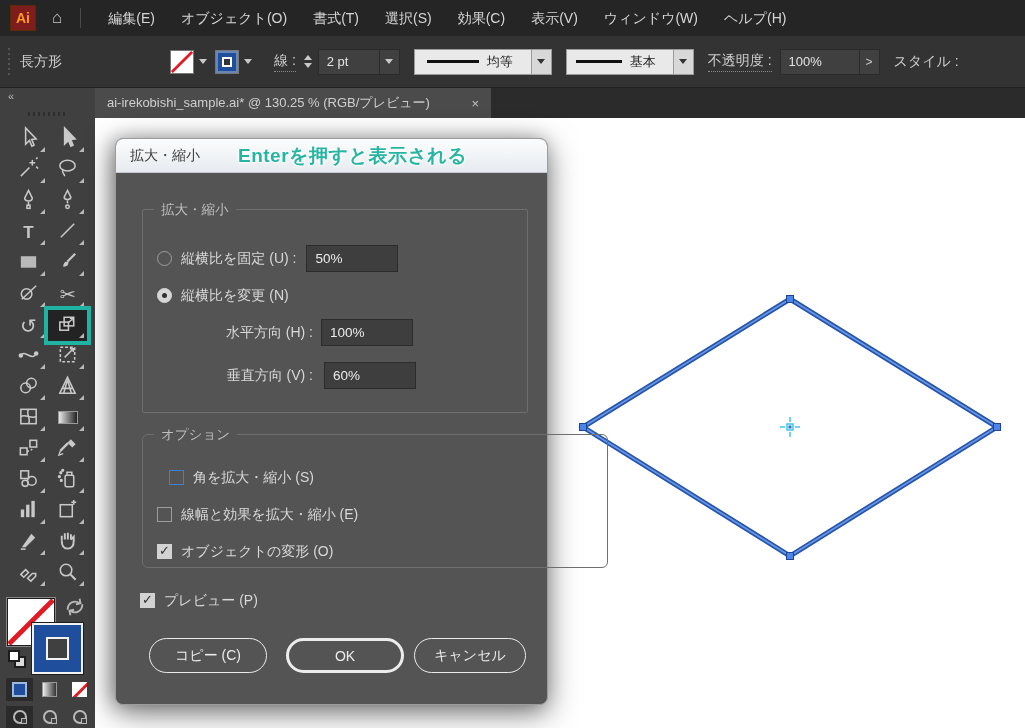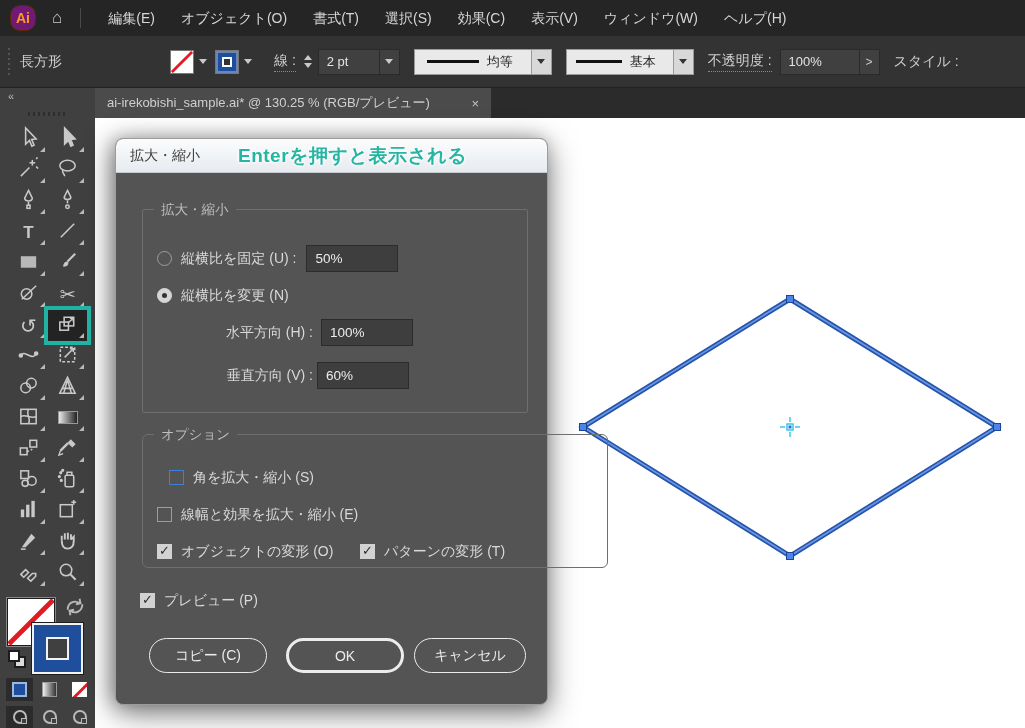--- a/index.html
+++ b/index.html
@@ -3,22 +3,22 @@
 <meta charset="utf-8">
 <style>
   * { margin:0; padding:0; box-sizing:border-box; }
   html,body { width:1025px; height:728px; overflow:hidden;
     font-family:"Liberation Sans","DejaVu Sans",sans-serif; background:#2a2a2a; }
   #app { position:relative; width:1025px; height:728px; }
 
   
   .menu-bar { position:absolute; left:0; top:0; width:1025px; height:36px;
     background:#252525; display:flex; align-items:center; }
-  .ai-logo { width:26px; height:26px; margin-left:10px; border-radius:10px;
-    background:#701a75; color:#ff9a1e; font-weight:bold; font-size:14px;
+  .ai-logo { width:26px; height:26px; margin-left:10px; border-radius:0;
+    background:#7f1d1d; color:#ff9a1e; font-weight:bold; font-size:14px;
     display:flex; align-items:center; justify-content:center; border:1px solid #5a2a00; }
   .home-ic { margin-left:16px; color:#c8c8c8; font-size:17px; }
   .menu-sep { width:1px; height:20px; background:#4a4a4a; margin:0 14px 0 18px; }
   .menu-item { color:#d6d6d6; font-size:14px; padding:0 13px; line-height:36px; cursor:default; }
 
   
   .options-bar { position:absolute; left:0; top:36px; width:1025px; height:52px;
     background:#333333; display:flex; align-items:center; border-bottom:1px solid #222; }
   .grip-v { width:2px; height:28px; margin-left:8px;
     background:repeating-linear-gradient(180deg,#555 0 2px,transparent 2px 5px); }
@@ -474,43 +474,39 @@
       </div>
       <div class="drow" style="left:14px;top:72px;">
         <div class="radio on"></div>
         <span class="dlabel">縦横比を変更 (N)</span>
       </div>
       <div class="drow" style="left:14px;top:109px;width:358px;">
         <span class="dlabel" style="width:156px;text-align:right;margin-right:8px;">水平方向 (H) :</span>
         <div class="dfield">100%</div>
       </div>
       <div class="drow" style="left:14px;top:152px;width:358px;">
-        <span class="dlabel" style="width:156px;text-align:right;margin-right:4px;">垂直方向 (V) :</span>
+        <span class="dlabel" style="width:156px;text-align:right;margin-right:11px;">垂直方向 (V) :</span>
         <div class="dfield">60%</div>
       </div>
     </div>
 
     <div class="fieldset" style="left:26px;top:295px;width:466px;height:134px;border-radius:6px;">
       <div class="legend">オプション</div>
       <div class="drow" style="left:26px;top:29px;">
         <div class="cb focus"></div>
         <span class="dlabel">角を拡大・縮小 (S)</span>
       </div>
       <div class="drow" style="left:14px;top:66px;">
         <div class="cb"></div>
         <span class="dlabel">線幅と効果を拡大・縮小 (E)</span>
       </div>
       <div class="drow" style="left:14px;top:103px;">
         <div class="cb on"></div>
         <span class="dlabel">オブジェクトの変形 (O)</span>
       </div>
-      <div class="drow" style="left:217px;top:103px;">
-        <div class="cb on"></div>
-        <span class="dlabel">パターンの変形 (T)</span>
-      </div>
     </div>
 
     <div class="drow" style="left:24px;top:448px;align-items:center;">
       <div class="cb on"></div>
       <span class="dlabel">プレビュー (P)</span>
     </div>
 
     <div class="dlg-btn" style="left:33px;top:499px;width:118px;">コピー (C)</div>
     <div class="dlg-btn default" style="left:170px;top:499px;width:118px;">OK</div>
     <div class="dlg-btn" style="left:298px;top:499px;width:112px;">キャンセル</div>

